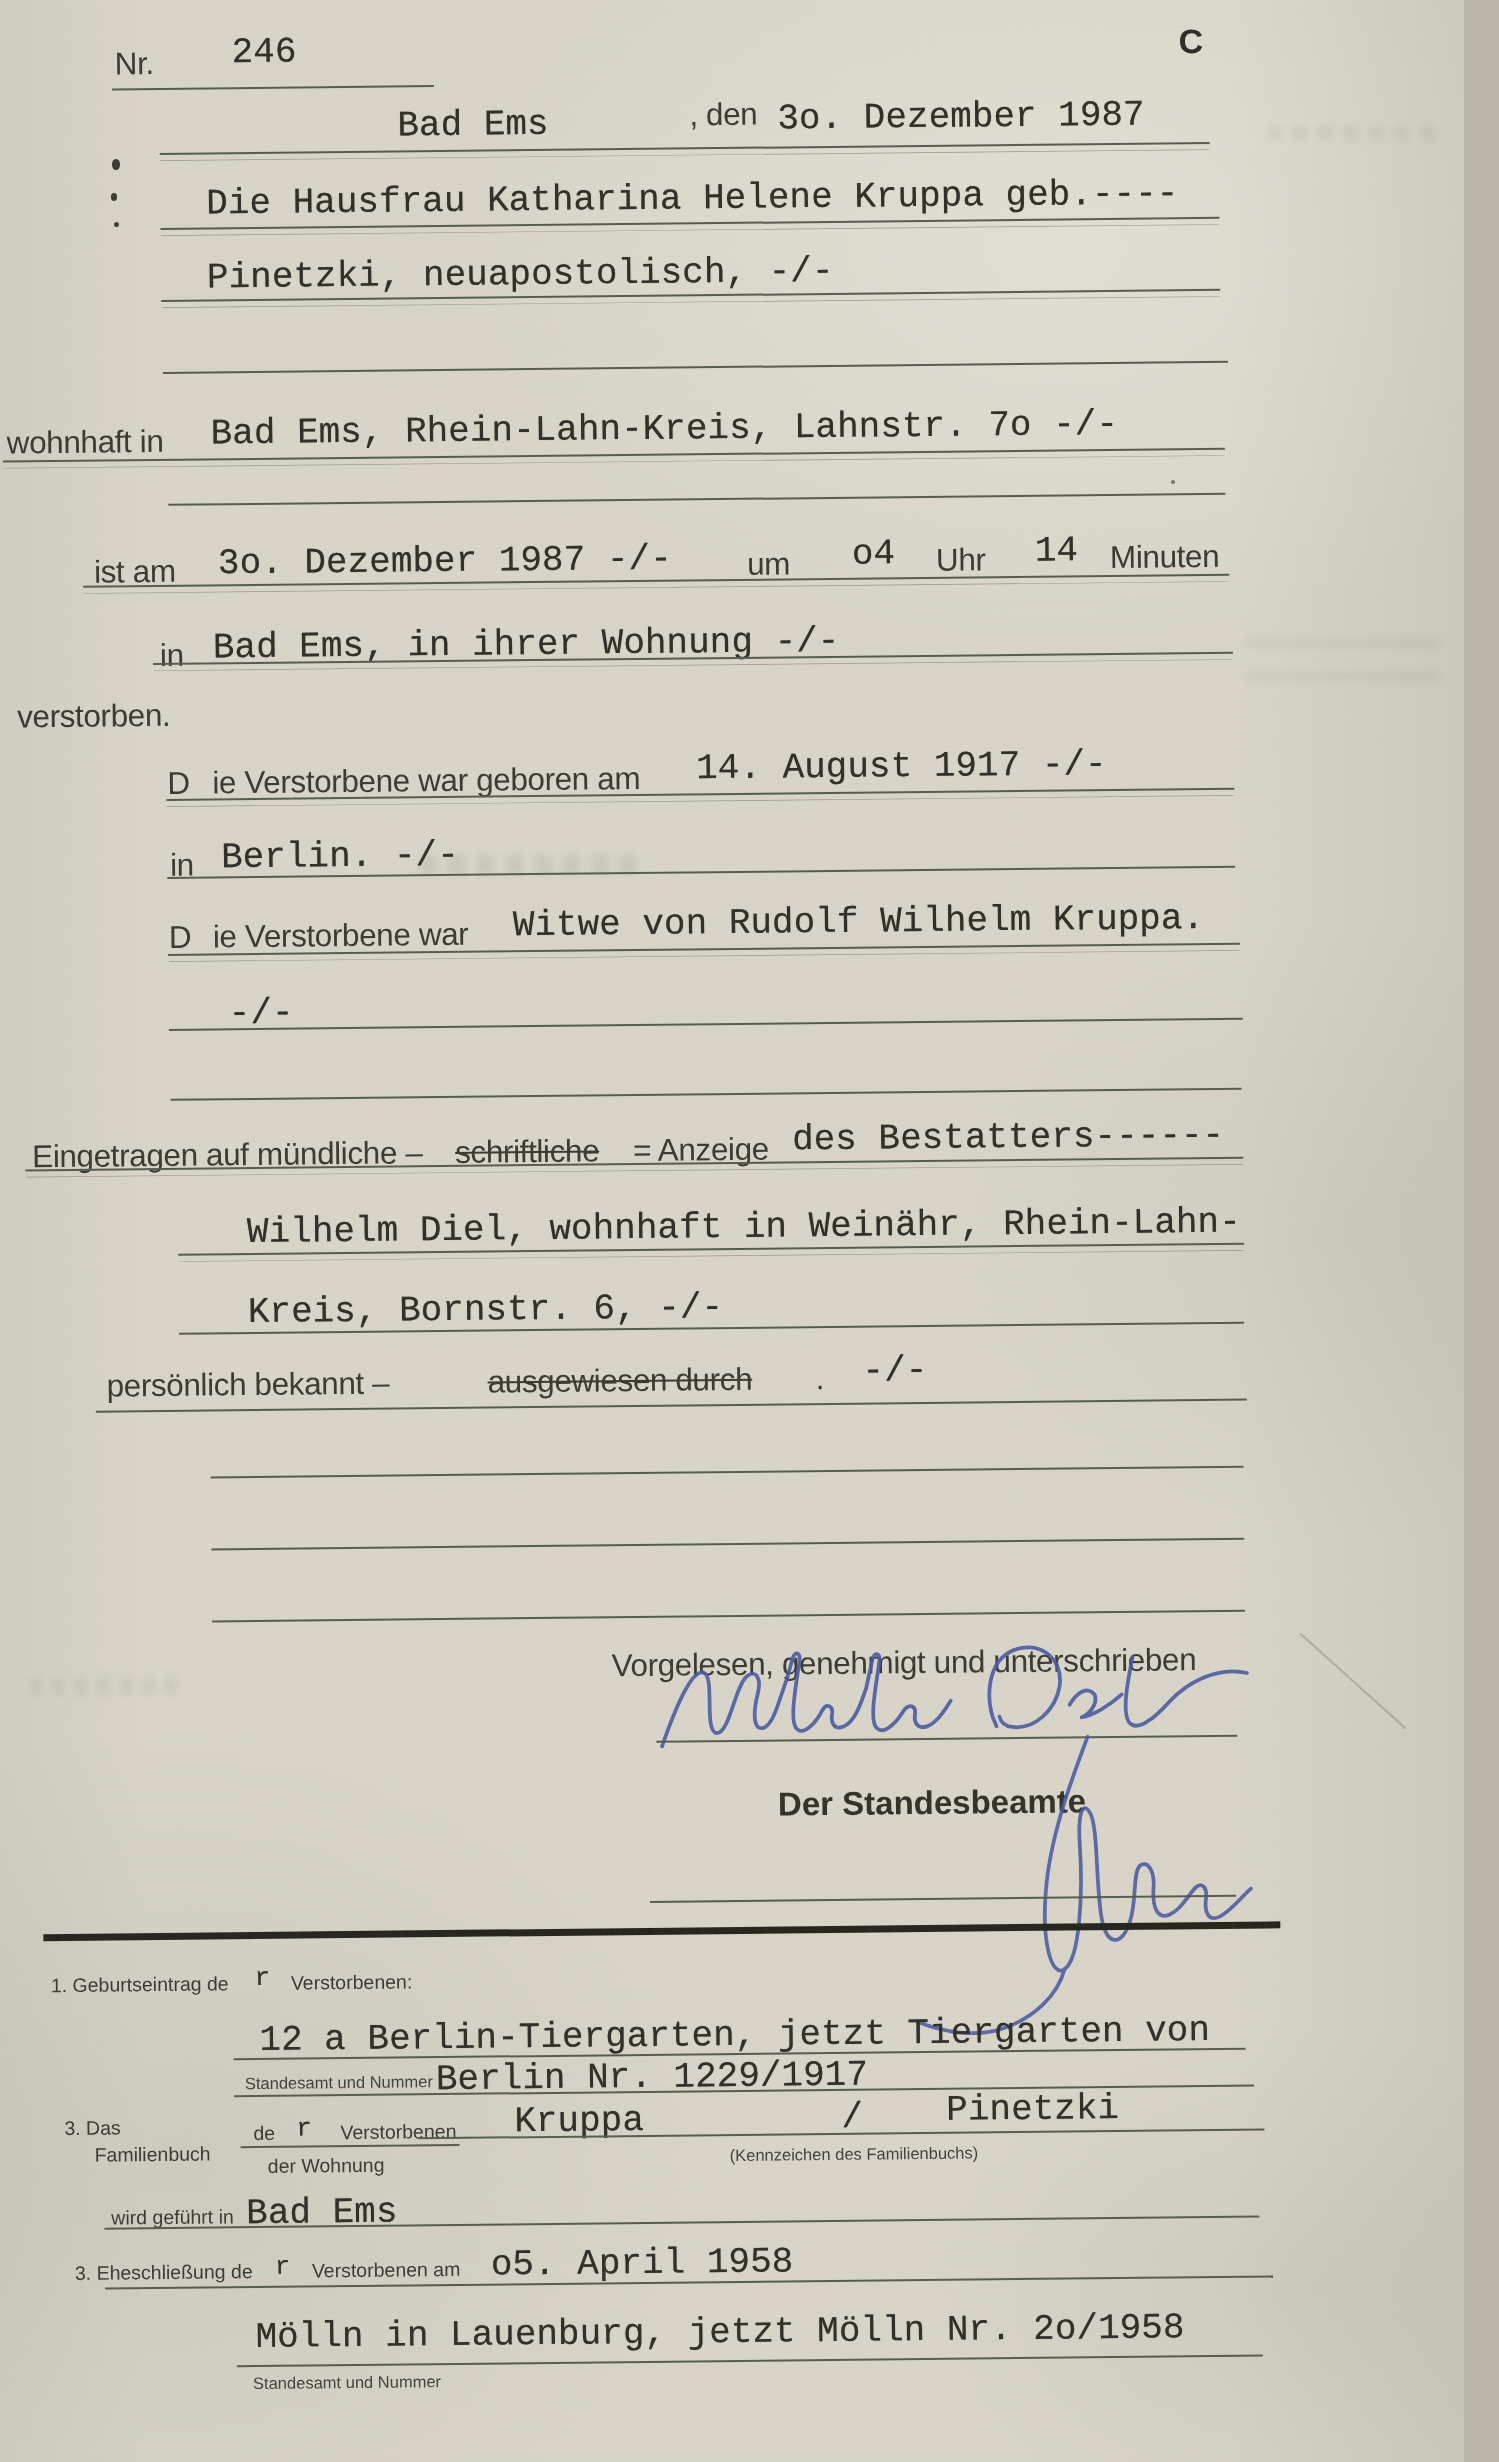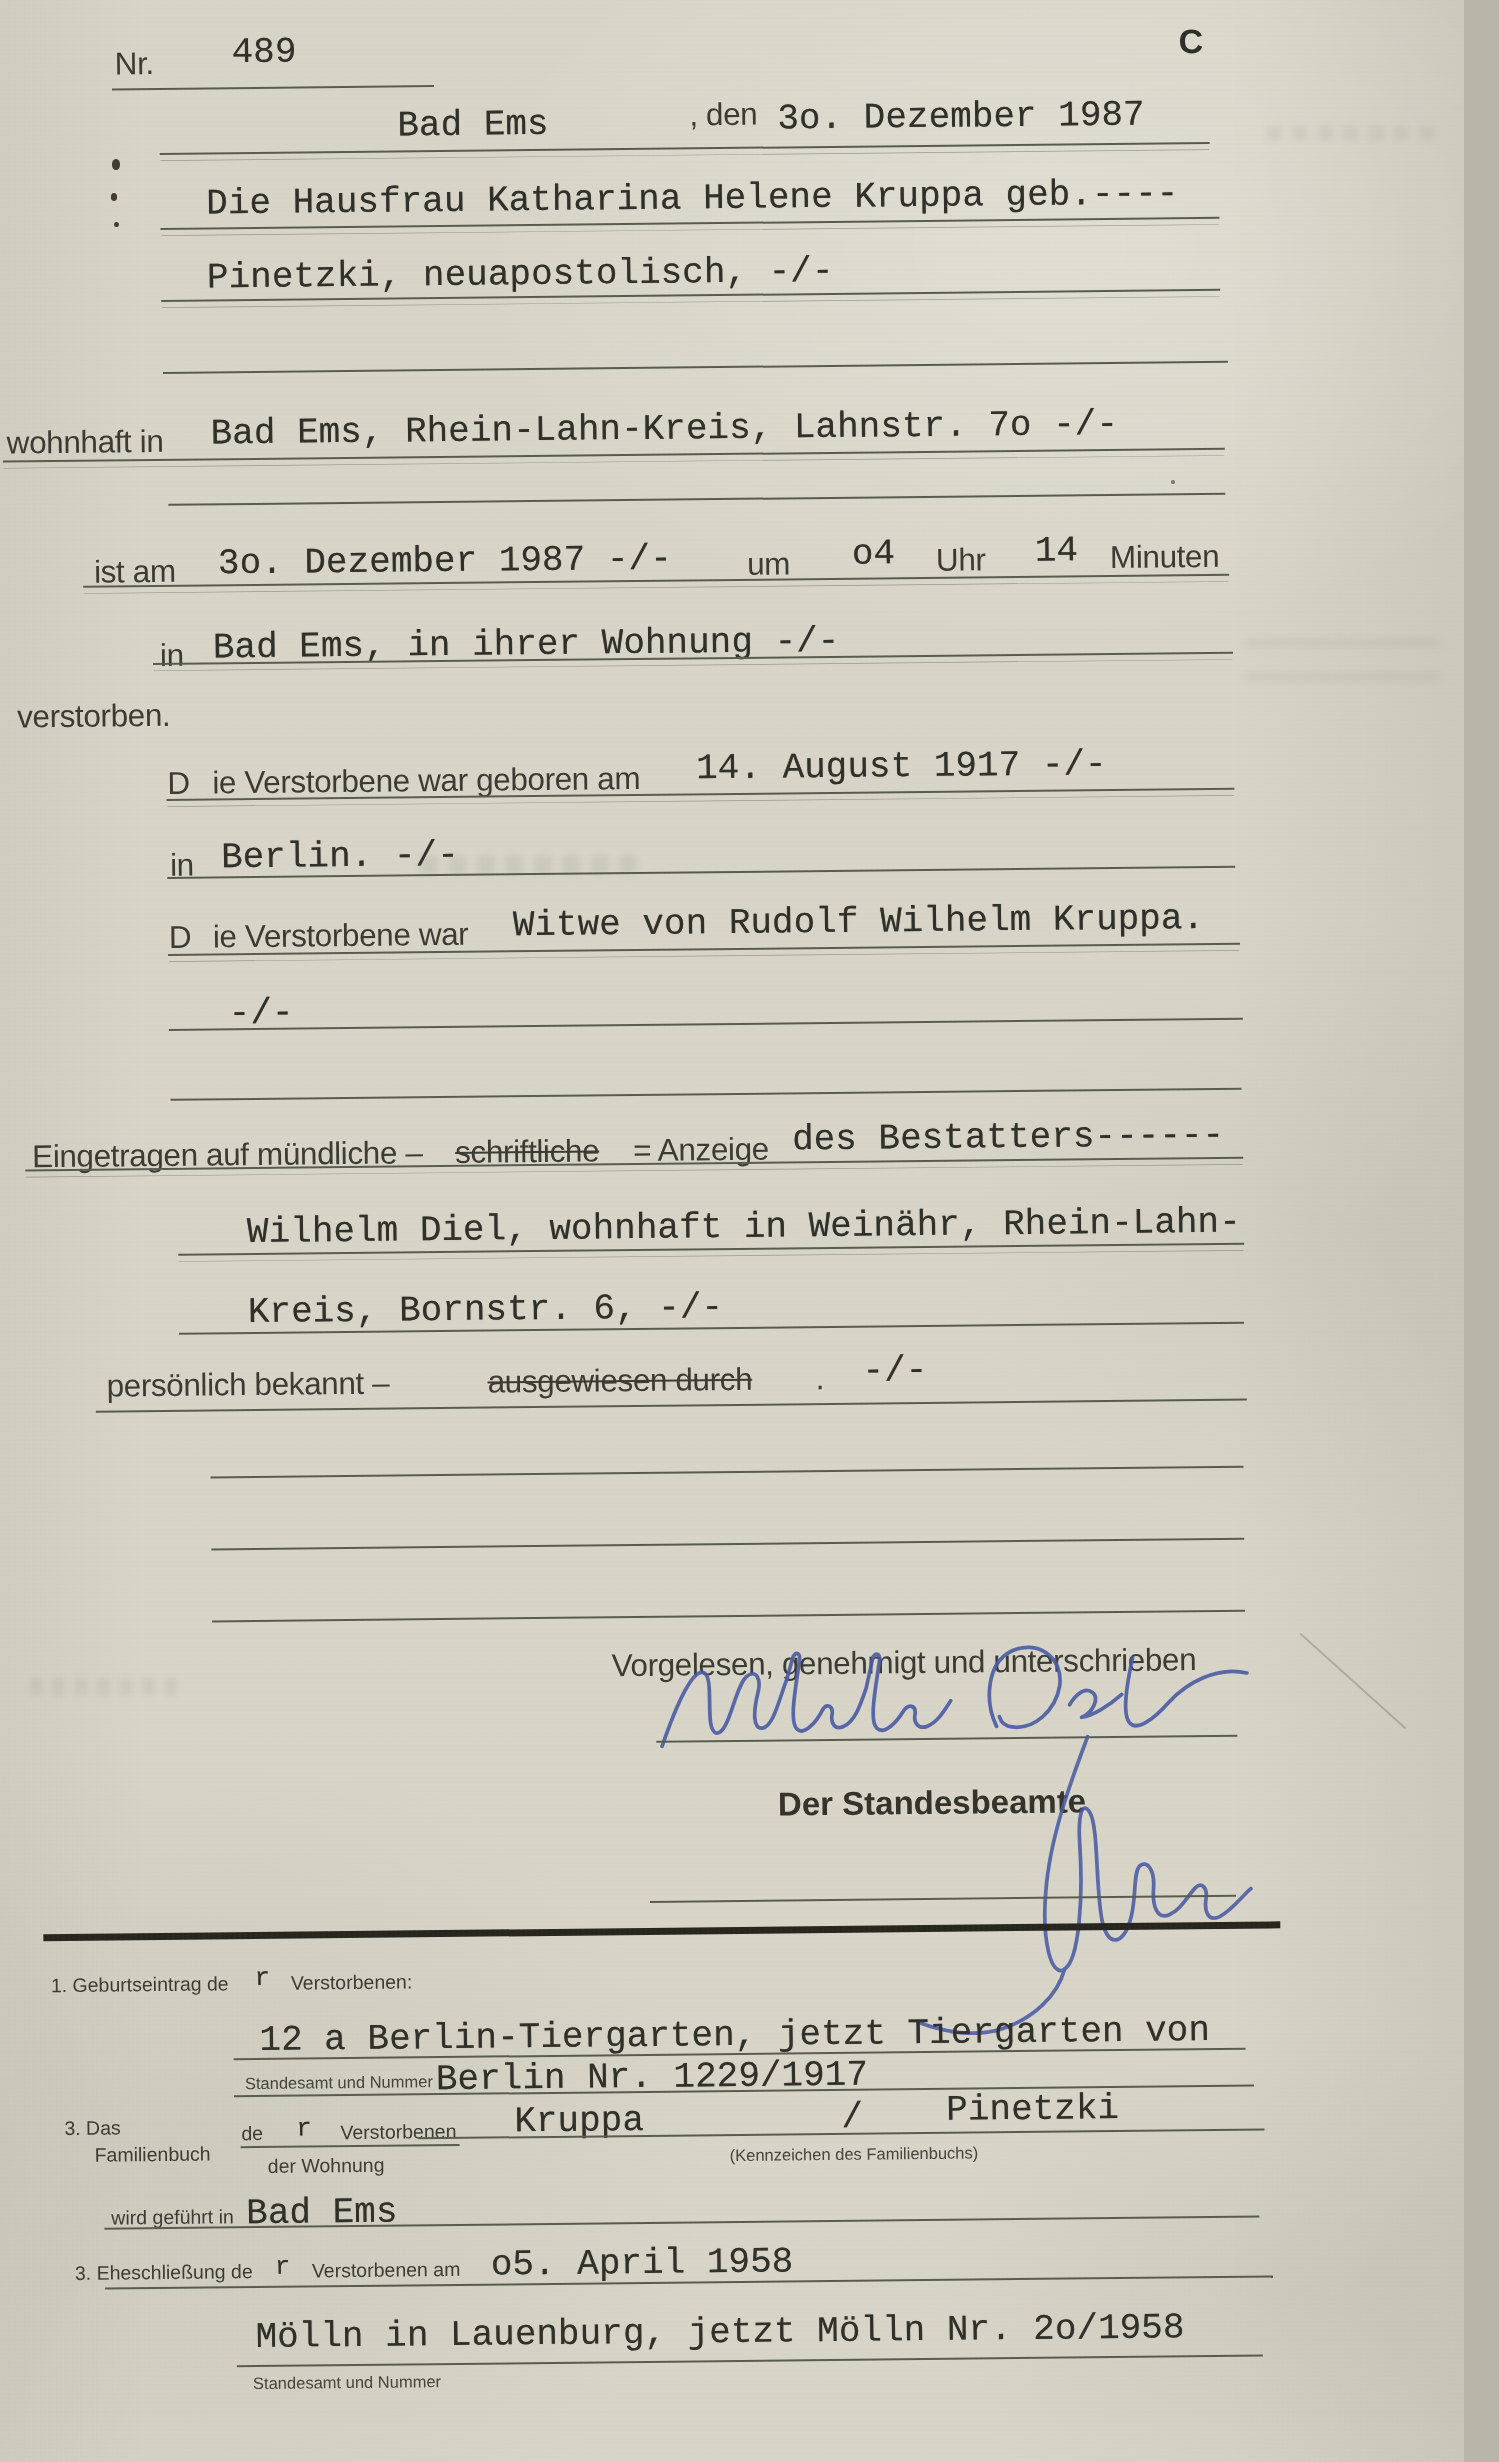--- a/index.html
+++ b/index.html
@@ -40,21 +40,21 @@
   .speck{position:absolute;border-radius:50%;background:#3c3c31;}
   .scratch{position:absolute;height:1.5px;background:rgba(115,118,100,.4);filter:blur(0.7px);}
 </style>
 </head>
 <body>
 
 <div class="page">
   <div class="tilt">
 
     <span class="abs p" style="left:127px;top:39px">Nr.</span>
-    <span class="abs t" style="left:244px;top:27px">489</span>
+    <span class="abs t" style="left:244px;top:27px">246</span>
     <div class="rule" style="left:124px;top:82px;width:322px"></div>
     <span class="abs corner" style="left:1191px;top:27px">C</span>
 
     <span class="abs t" style="left:409px;top:102px">Bad Ems</span>
     <span class="abs p" style="left:701px;top:96px">, den</span>
     <span class="abs t" style="left:789px;top:99px">3o. Dezember 1987</span>
     <div class="rule dbl" style="left:171px;top:147px;width:1050px"></div>
 
     <span class="abs t" style="left:217px;top:178px">Die Hausfrau Katharina Helene Kruppa geb.----</span>
     <div class="rule dbl" style="left:171px;top:222px;width:1059px"></div>
@@ -146,21 +146,21 @@
     <span class="abs t-sm" style="left:247px;top:1959px">r</span>
     <span class="abs mid" style="left:283px;top:1967px">Verstorbenen:</span>
     <span class="abs t" style="left:251px;top:2015px">12 a Berlin-Tiergarten, jetzt Tiergarten von</span>
     <div class="rule" style="left:225px;top:2053px;width:1012px"></div>
     <span class="abs small" style="left:236px;top:2069px">Standesamt und Nummer</span>
     <span class="abs t" style="left:427px;top:2056px">Berlin Nr. 1229/1917</span>
     <div class="rule" style="left:225px;top:2090px;width:1020px"></div>
 
     <span class="abs mid" style="left:55px;top:2110px">3. Das</span>
     <span class="abs mid" style="left:85px;top:2137px">Familienbuch</span>
-    <span class="abs mid" style="left:232px;top:2117px">de</span>
+    <span class="abs mid" style="left:244px;top:2117px">de</span>
     <span class="abs t-sm" style="left:287px;top:2110px">r</span>
     <span class="abs mid" style="left:331px;top:2117px">Verstorbenen</span>
     <div class="rule" style="left:231px;top:2141px;width:219px"></div>
     <span class="abs mid" style="left:258px;top:2150px">der Wohnung</span>
     <span class="abs t" style="left:505px;top:2099px">Kruppa</span>
     <span class="abs t" style="left:832px;top:2098px">/</span>
     <span class="abs t" style="left:937px;top:2092px">Pinetzki</span>
     <div class="rule" style="left:409px;top:2134px;width:846px"></div>
     <span class="abs small" style="left:720px;top:2146px">(Kennzeichen des Familienbuchs)</span>
     <span class="abs mid" style="left:101px;top:2200px">wird geführt in</span>

